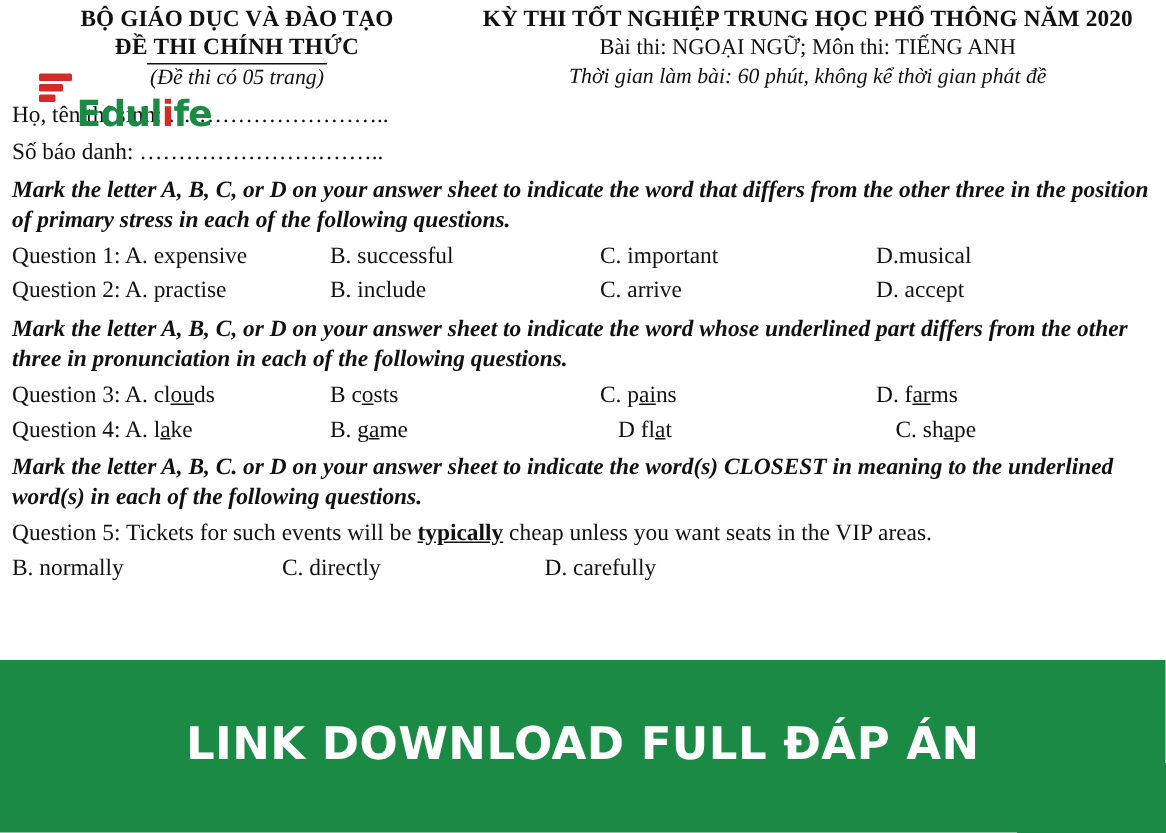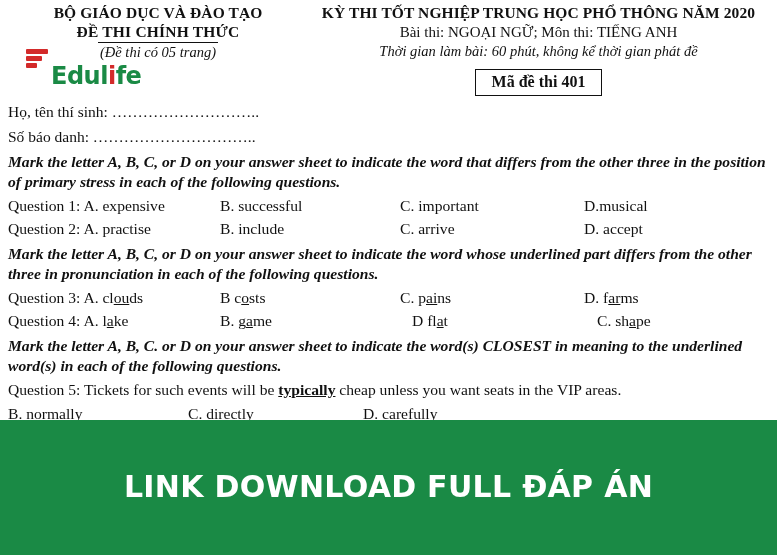--- a/index.html
+++ b/index.html
@@ -172,21 +172,21 @@
   .opts .o2 { width: 180px; }
   .opts .o3 { width: 175px; }
   .opts .o4 { flex: 1; }
 
   
   .banner {
     position: absolute;
     left: 0;
     bottom: 0;
     width: 777px;
-    height: 135px;
+    height: 115px;
     background: #1a8a45;
     display: flex;
     flex-direction: column;
     align-items: center;
     justify-content: center;
     color: #ffffff;
   }
   .banner-line {
     font-family: "DejaVu Sans", sans-serif;
     font-weight: bold;
@@ -215,21 +215,20 @@
           <span class="bar b3"></span>
         </span>
         <span class="logo-text"><span>Edul</span><span class="dot">i</span><span>fe</span></span>
       </div>
     </div>
 
     <div class="header-right">
       <div class="h-bold">KỲ THI TỐT NGHIỆP TRUNG HỌC PHỔ THÔNG NĂM 2020</div>
       <div class="h-reg">Bài thi: NGOẠI NGỮ; Môn thi: TIẾNG ANH</div>
       <div class="h-ital">Thời gian làm bài: 60 phút, không kể thời gian phát đề</div>
-      <div class="code-box">Mã đề thi 401</div>
     </div>
   </div>
 
   <div class="applicant-lines">
     <div>Họ, tên thí sinh: ………………………..</div>
     <div>Số báo danh: …………………………..</div>
   </div>
 
   <div class="content">
 

